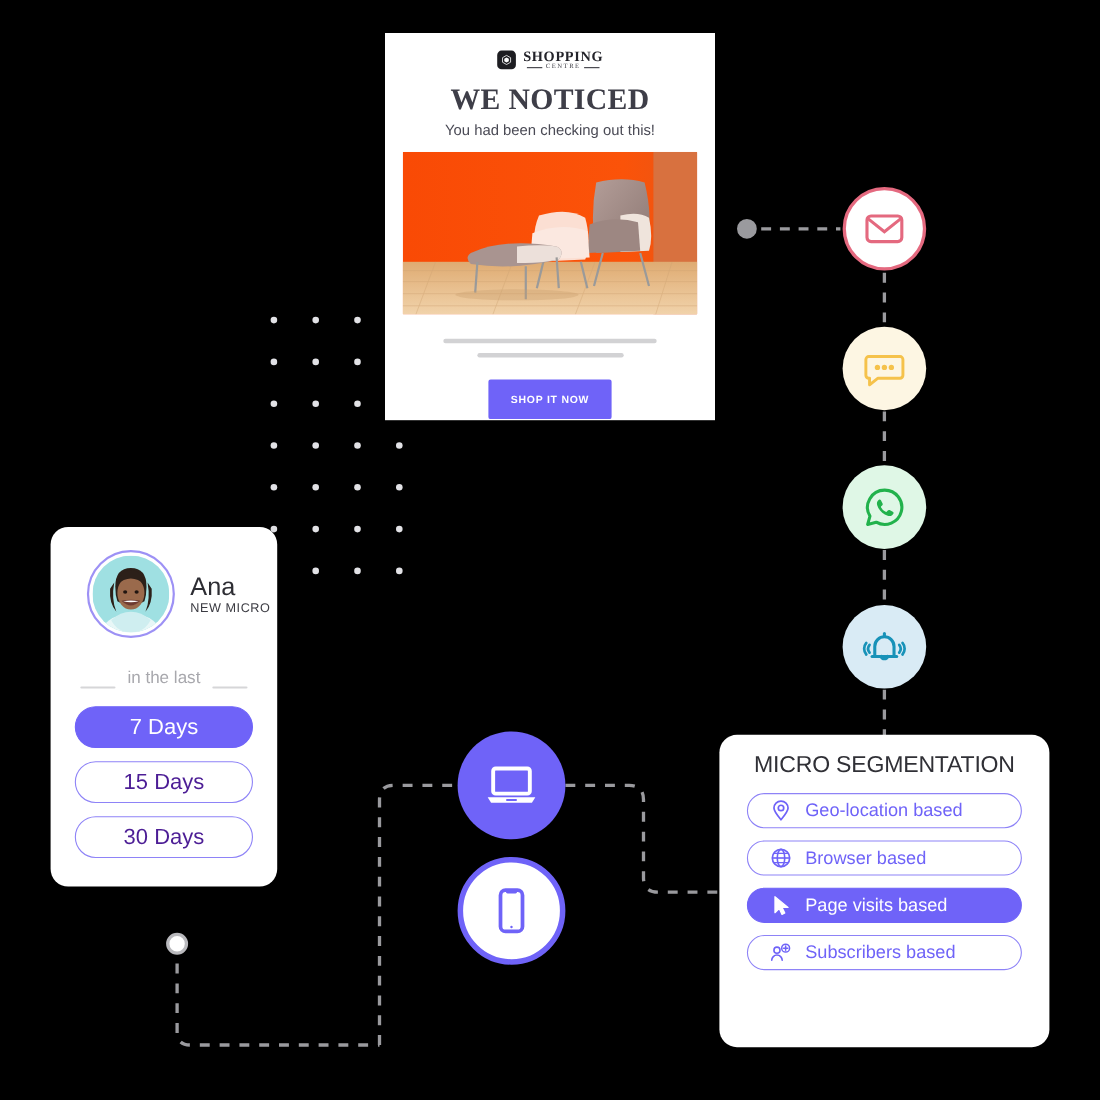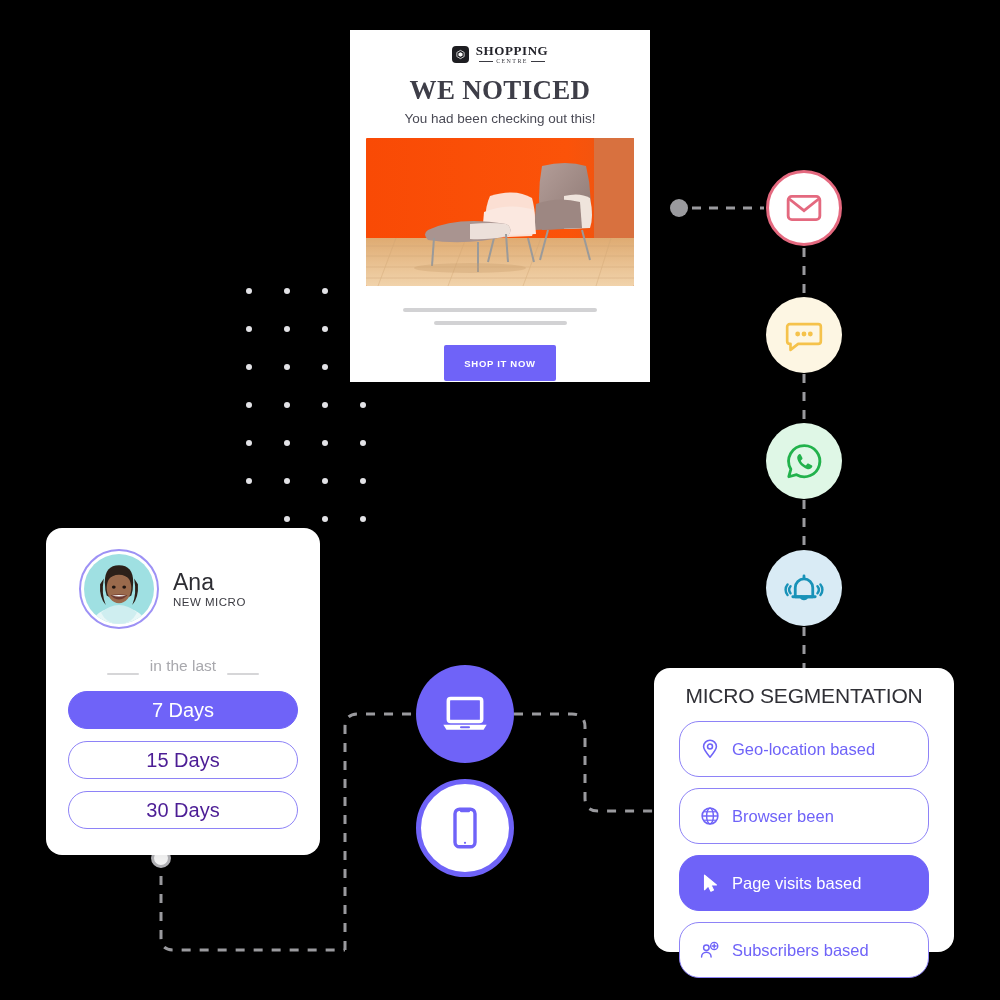--- a/index.html
+++ b/index.html
@@ -61,21 +61,21 @@
   .ec-bar.w2 { width: 133px; }
   .ec-cta {
     display: block; margin: 20px auto 0 auto; width: 112px; height: 36px;
     background: #6f63f8; color: #ffffff; border: none; border-radius: 2px;
     font-size: 9.5px; font-weight: 700; letter-spacing: 0.7px; cursor: pointer;
     font-family: "Liberation Sans", sans-serif;
   }
 
   
   .profile-card {
-    position: absolute; left: 46px; top: 528px; width: 274px; height: 327px;
+    position: absolute; left: 46px; top: 479px; width: 206px; height: 327px;
     background: #ffffff; border-radius: 16px;
     box-shadow: 0 8px 26px rgba(0,0,0,0.10);
   }
   .pc-top { display: flex; align-items: center; gap: 14px; padding: 21px 0 0 33px; }
   .pc-avatar {
     width: 80px; height: 80px; border-radius: 50%; border: 2px solid #9d91f5;
     padding: 3px; background: #fff; flex: 0 0 auto;
   }
   .pc-avatar-inner { width: 100%; height: 100%; border-radius: 50%; overflow: hidden; position: relative; }
   .pc-name-wrap { display: flex; flex-direction: column; }
@@ -113,21 +113,21 @@
 
   
   .seg-card {
     position: absolute; left: 654px; top: 668px; width: 300px; height: 284px;
     background: #ffffff; border-radius: 16px; box-shadow: 0 8px 26px rgba(0,0,0,0.10);
     padding: 16px 25px 0 25px;
   }
   .seg-title { text-align: center; font-size: 21px; color: #303036; letter-spacing: -0.2px; }
   .seg-list { margin-top: 13px; display: flex; flex-direction: column; gap: 11px; }
   .seg-item {
-    height: 56px; border-radius: 20px; display: flex; align-items: center; gap: 11px;
+    height: 32px; border-radius: 20px; display: flex; align-items: center; gap: 11px;
     padding-left: 19px; font-size: 16.5px; cursor: pointer;
     background: #ffffff; color: #6f63f8; border: 1.6px solid #8e83f7;
   }
   .seg-item.active { background: #6f63f8; color: #ffffff; border-color: #6f63f8; }
   .seg-ico { width: 22px; height: 22px; flex: 0 0 auto; display: block; }
 </style>
 </head>
 <body>
 
 <div id="stage">
@@ -364,21 +364,21 @@
           <span>Geo-location based</span>
         </div>
         <div class="seg-item">
           <svg class="seg-ico" viewBox="0 0 24 24">
             <circle cx="12" cy="12" r="8.6" fill="none" stroke="currentColor" stroke-width="1.7"></circle>
             <ellipse cx="12" cy="12" rx="3.7" ry="8.6" fill="none" stroke="currentColor" stroke-width="1.6"></ellipse>
             <line x1="3.4" y1="12" x2="20.6" y2="12" stroke="currentColor" stroke-width="1.6"></line>
             <line x1="4.6" y1="7.4" x2="19.4" y2="7.4" stroke="currentColor" stroke-width="1.3"></line>
             <line x1="4.6" y1="16.6" x2="19.4" y2="16.6" stroke="currentColor" stroke-width="1.3"></line>
           </svg>
-          <span>Browser been</span>
+          <span>Browser based</span>
         </div>
         <div class="seg-item active">
           <svg class="seg-ico" viewBox="0 0 24 24">
             <path d="M6,3.4 L6,19.4 L10.2,15.2 L13,21 L15.8,19.6 L13.1,14.2 L19,14.2z" fill="#ffffff" stroke="#ffffff" stroke-width="1.2" stroke-linejoin="round"></path>
           </svg>
           <span>Page visits based</span>
         </div>
         <div class="seg-item">
           <svg class="seg-ico" viewBox="0 0 24 24">
             <circle cx="8" cy="9.6" r="3" fill="none" stroke="currentColor" stroke-width="1.6"></circle>

